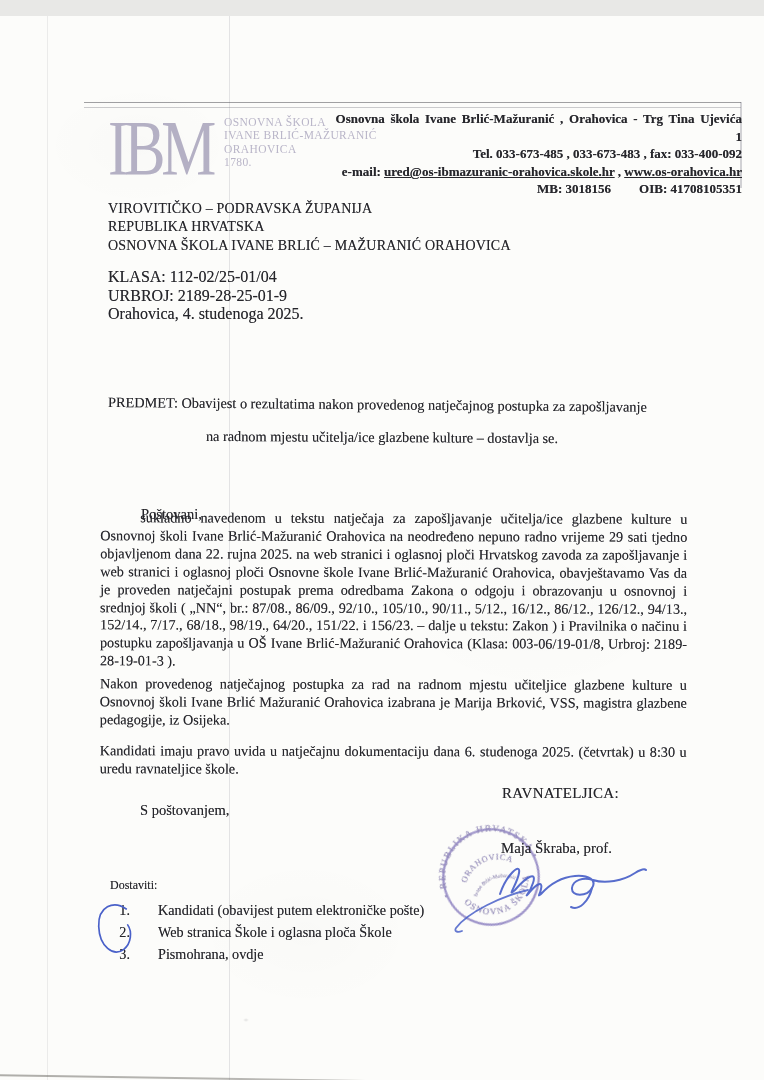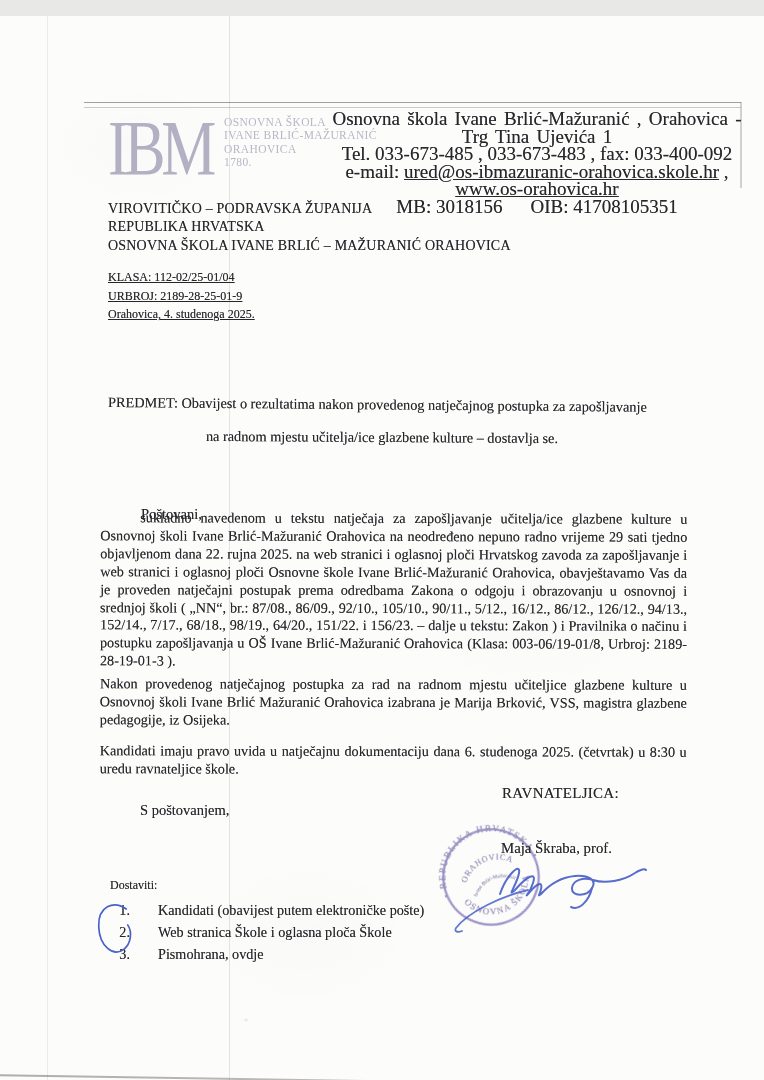--- a/index.html
+++ b/index.html
@@ -30,28 +30,28 @@
 
   .rule-top{ position:absolute; left:84px; top:86px; width:657px; height:3.5px;
     border-top:1.4px solid rgba(85,85,92,.55); border-bottom:1px solid rgba(120,120,128,.38); }
 
   
   .monogram{ position:absolute; left:108px; top:92px; font-size:86px; line-height:1;
     letter-spacing:-6px; color:#b4b0c4; transform:scale(.72,.92); transform-origin:left top;
     text-shadow:none; }
   .logo-text{ position:absolute; left:224px; top:100px; font-size:11.5px; line-height:13.4px;
     letter-spacing:.4px; color:#b9b5c8; text-shadow:none; }
-  .lh-right{ position:absolute; left:332px; top:94px; width:410px; text-align:center;
-    font-size:19px; line-height:17.6px; }
+  .lh-right{ position:absolute; left:332px; top:94px; width:410px; text-align:right;
+    font-size:13px; line-height:17.6px;font-weight:bold; }
   .lh-right .row1{ word-spacing:2.5px; }
   .u{ text-decoration:underline; color:inherit; }
   .oib-gap{ display:inline-block; margin-left:28px; }
 
   .gov{ position:absolute; left:108px; top:184px; font-size:14px; line-height:18.4px; letter-spacing:.2px; }
-  .refs{ position:absolute; left:108px; top:252px; font-size:12px; line-height:18.6px;text-decoration:underline; }
+  .refs{ position:absolute; left:108px; top:252px; font-size:16px; line-height:18.6px; }
 
   .recipient{ position:absolute; left:467px; top:329px; font-size:14.5px; transform:rotate(.3deg); }
 
   .subject1{ position:absolute; left:108px; top:378px; width:590px; font-size:14.3px;
     transform:rotate(.5deg); transform-origin:left center; }
   .subject2{ position:absolute; left:0; top:413px; width:764px; text-align:center; font-size:14.3px;
     transform:rotate(.35deg); }
 
   .salutation{ position:absolute; left:141px; top:490px; font-size:14.5px; }
 

